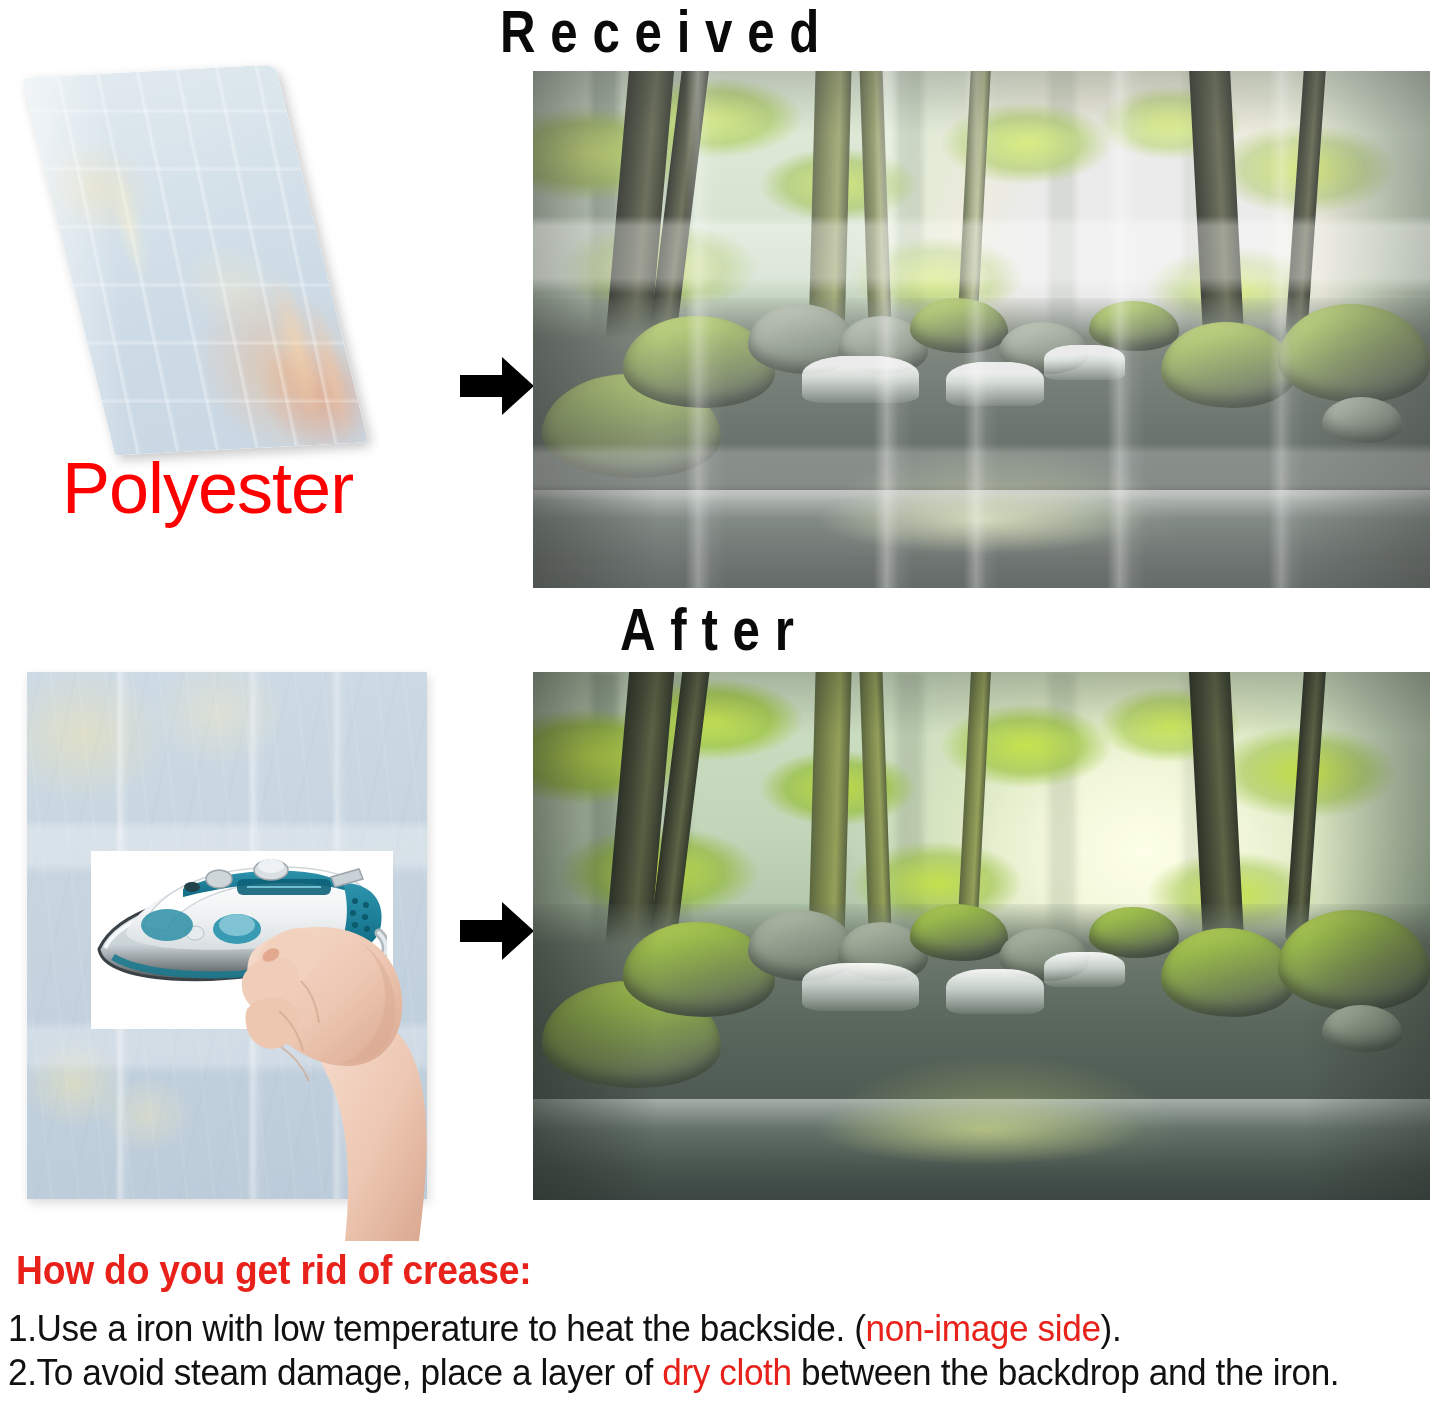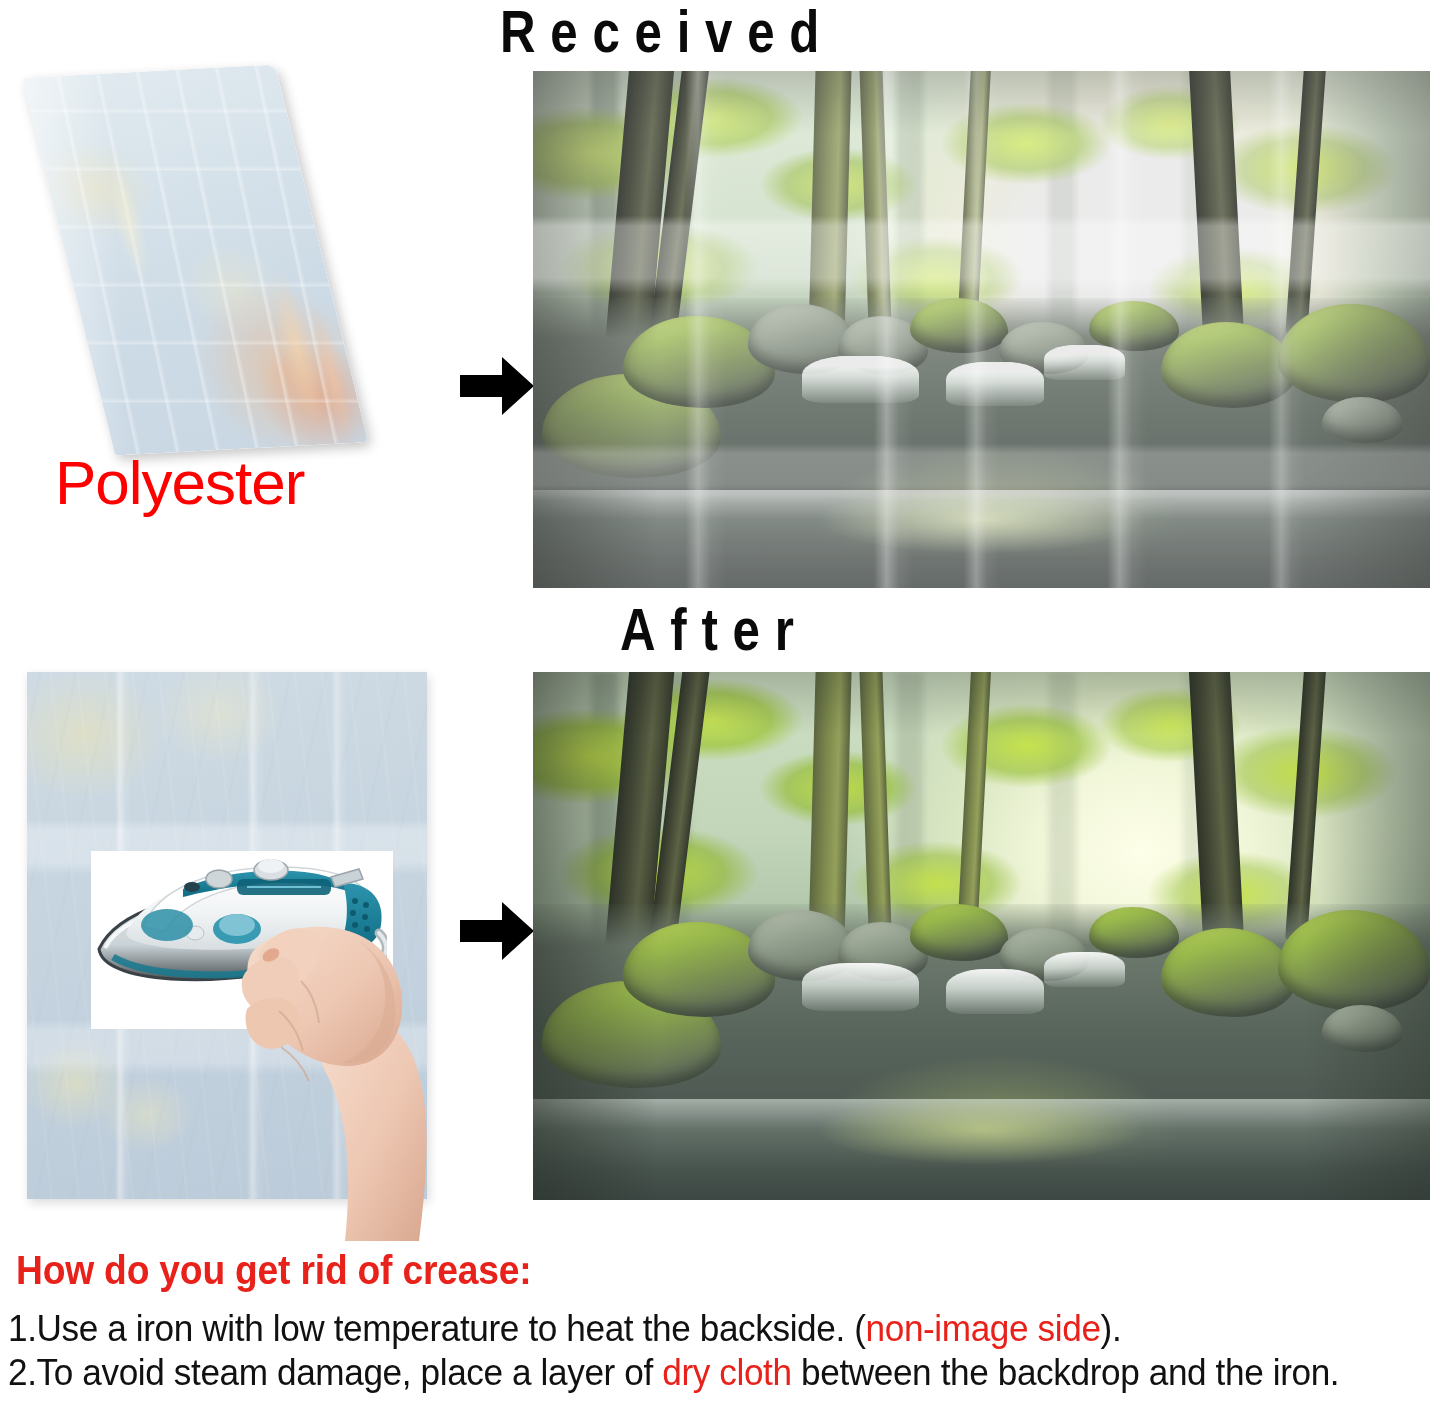--- a/index.html
+++ b/index.html
@@ -79,24 +79,24 @@
     left: -6%; top: 0;
     width: 112%; height: 100%;
     background:
       radial-gradient(ellipse 8% 30% at 78% 74%, rgba(250,214,170,0.55), rgba(250,214,170,0) 70%),
       radial-gradient(ellipse 6% 26% at 88% 82%, rgba(246,198,160,0.5), rgba(246,198,160,0) 70%),
       radial-gradient(ellipse 7% 22% at 30% 40%, rgba(247,240,206,0.5), rgba(247,240,206,0) 70%);
   }
 
   #polyester-label {
     position: absolute;
-    left: 55px;
+    left: 62px;
     top: 452px;
     font-family: "Liberation Sans", sans-serif;
-    font-size: 62px;
+    font-size: 72px;
     font-weight: normal;
     color: #ff0000;
     line-height: 1;
     letter-spacing: -1px;
     white-space: nowrap;
   }
 
   
   .forest {
     position: absolute;

